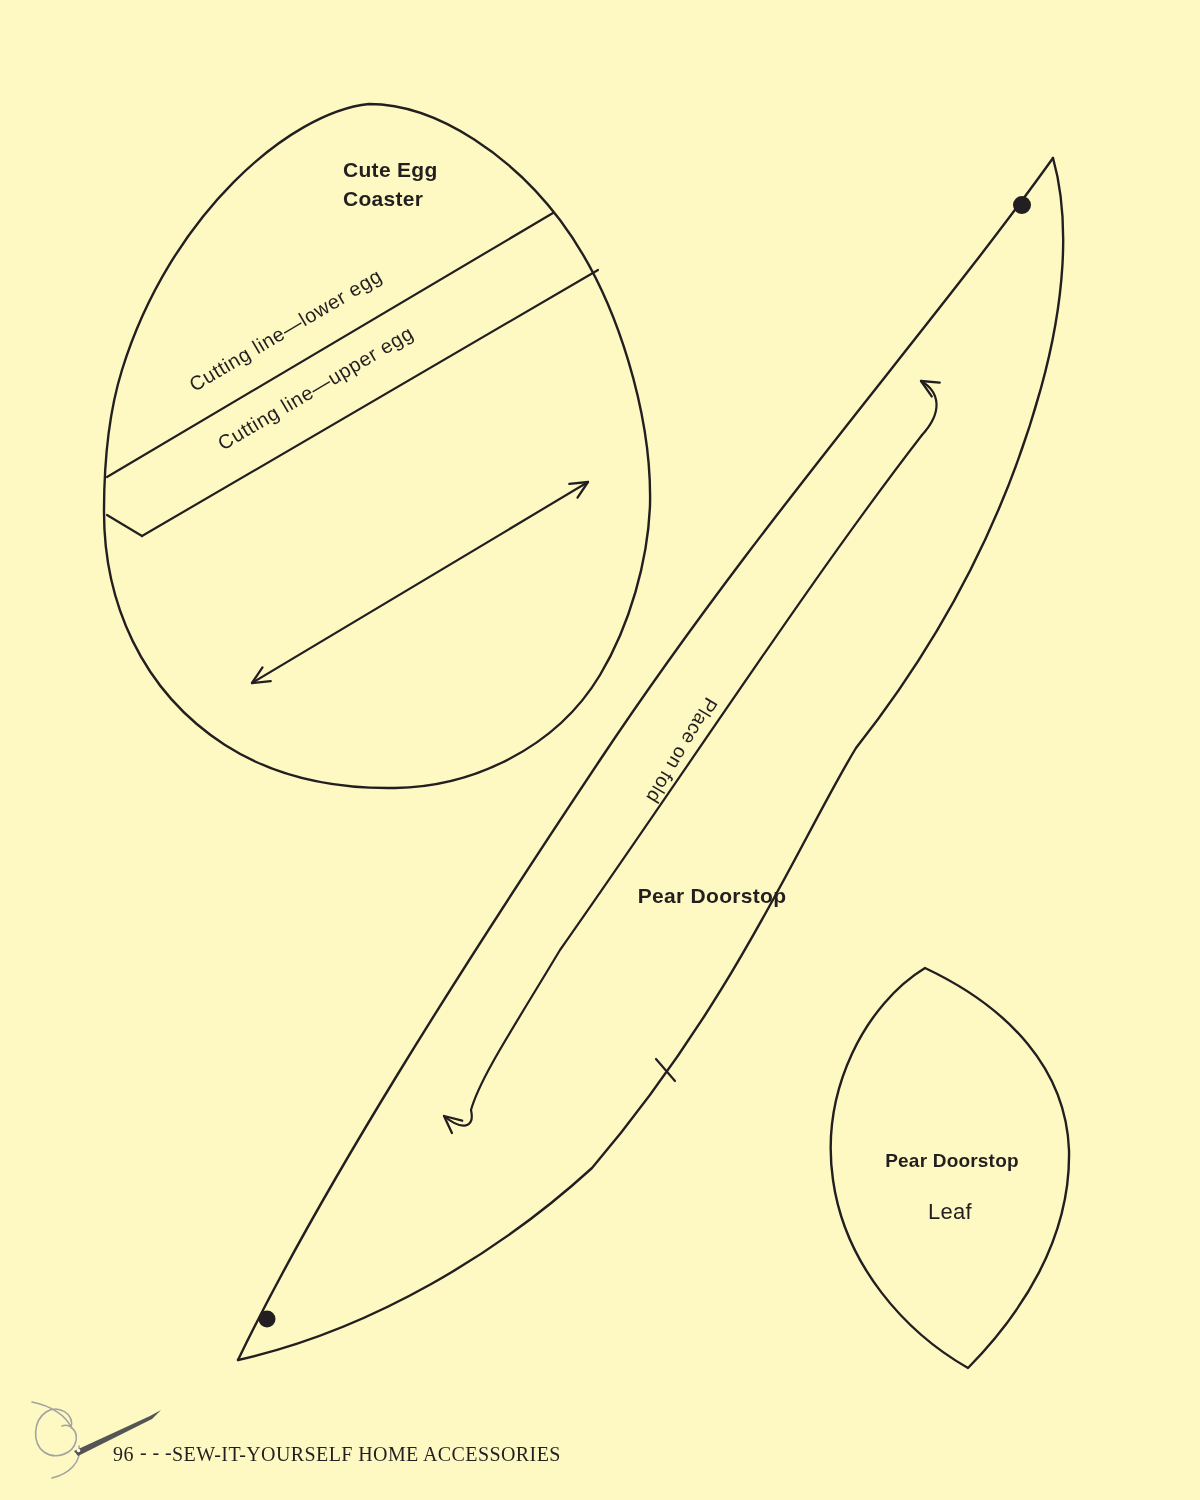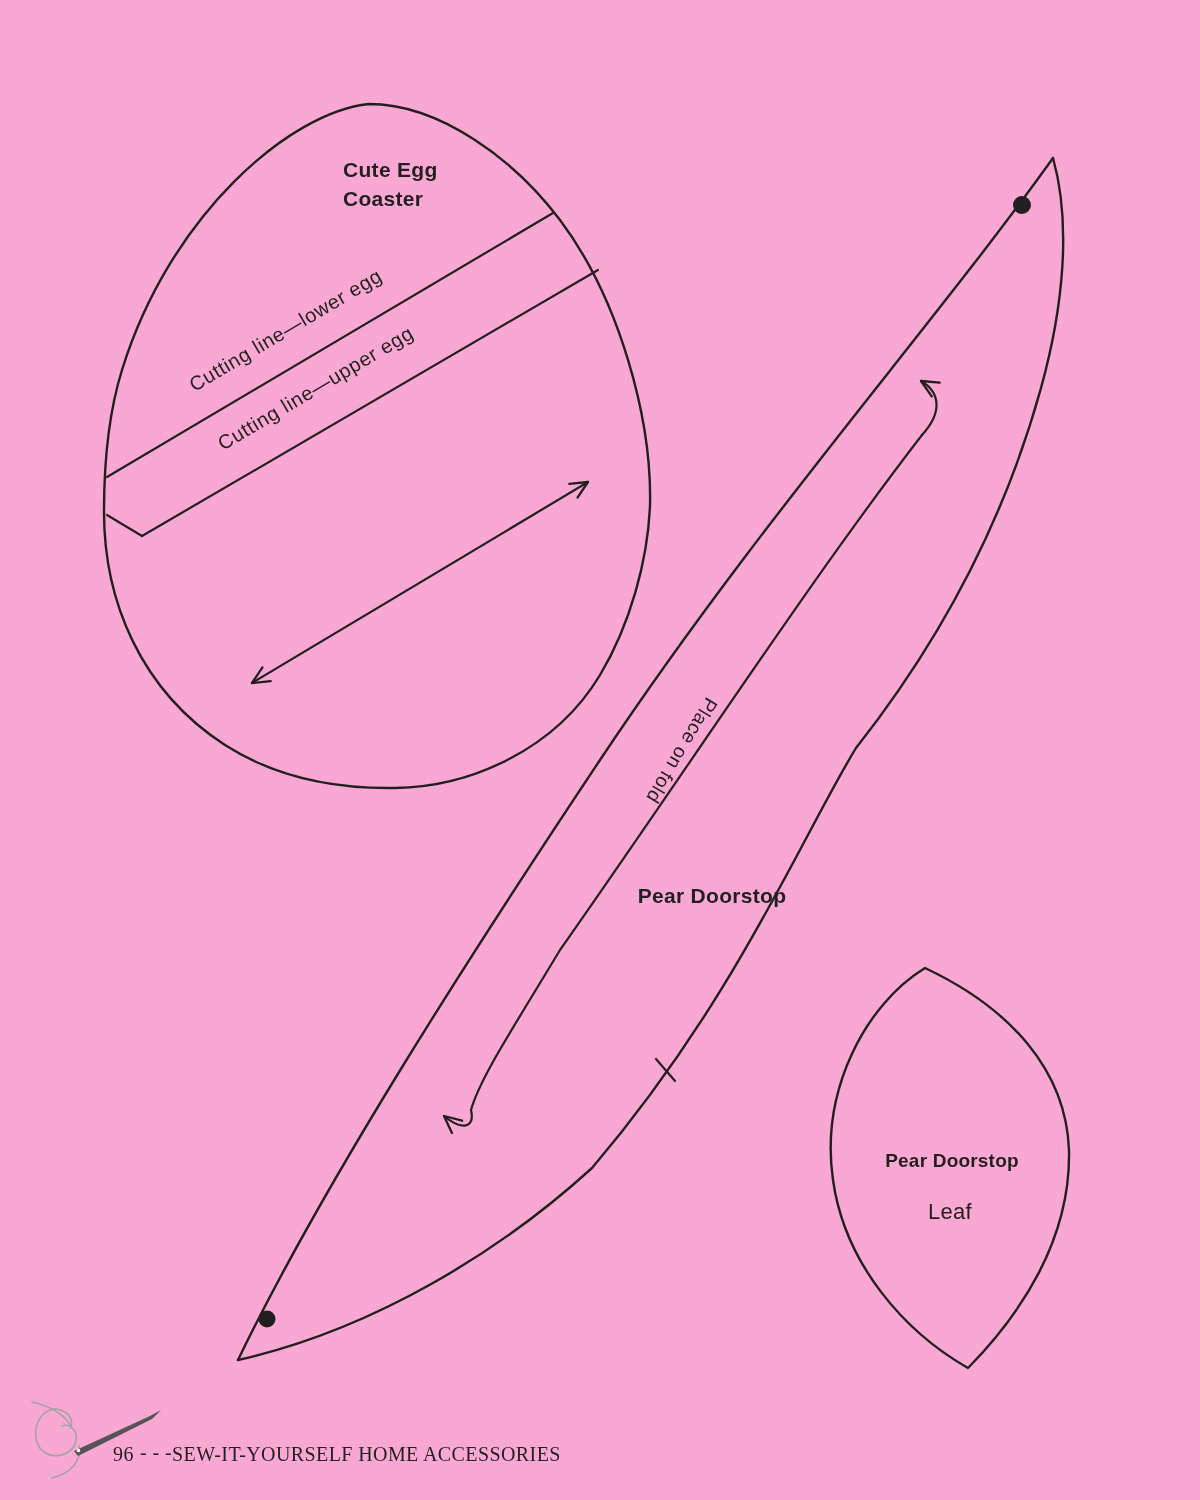--- a/index.html
+++ b/index.html
@@ -1,20 +1,20 @@
 <!DOCTYPE html>
 <html><head>
 <meta charset="utf-8">
 <style>
   html, body { margin: 0; padding: 0; background: #ffffff; }
   .page {
     position: relative;
     width: 1200px;
     height: 1500px;
-    background: #f9a8d4;
+    background: #fef9c3;
     overflow: hidden;
     font-family: "Liberation Sans", sans-serif;
     text-decoration: underline;
   }
   .page svg { position: absolute; inset: 0; display: block; }
   text { fill: #231f20; }
   .shape-label      { font-family: "Liberation Sans", sans-serif; font-weight: 600; font-size: 21px; letter-spacing: 0.3px; }
   .shape-label-sm   { font-family: "Liberation Sans", sans-serif; font-weight: 600; font-size: 19px; letter-spacing: 0.2px; }
   .cutting-label    { font-family: "Liberation Sans", sans-serif; font-weight: 400; font-size: 20px; letter-spacing: 0.6px; }
   .fold-label       { font-family: "Liberation Sans", sans-serif; font-weight: 400; font-size: 19.5px; letter-spacing: 0.5px; }

